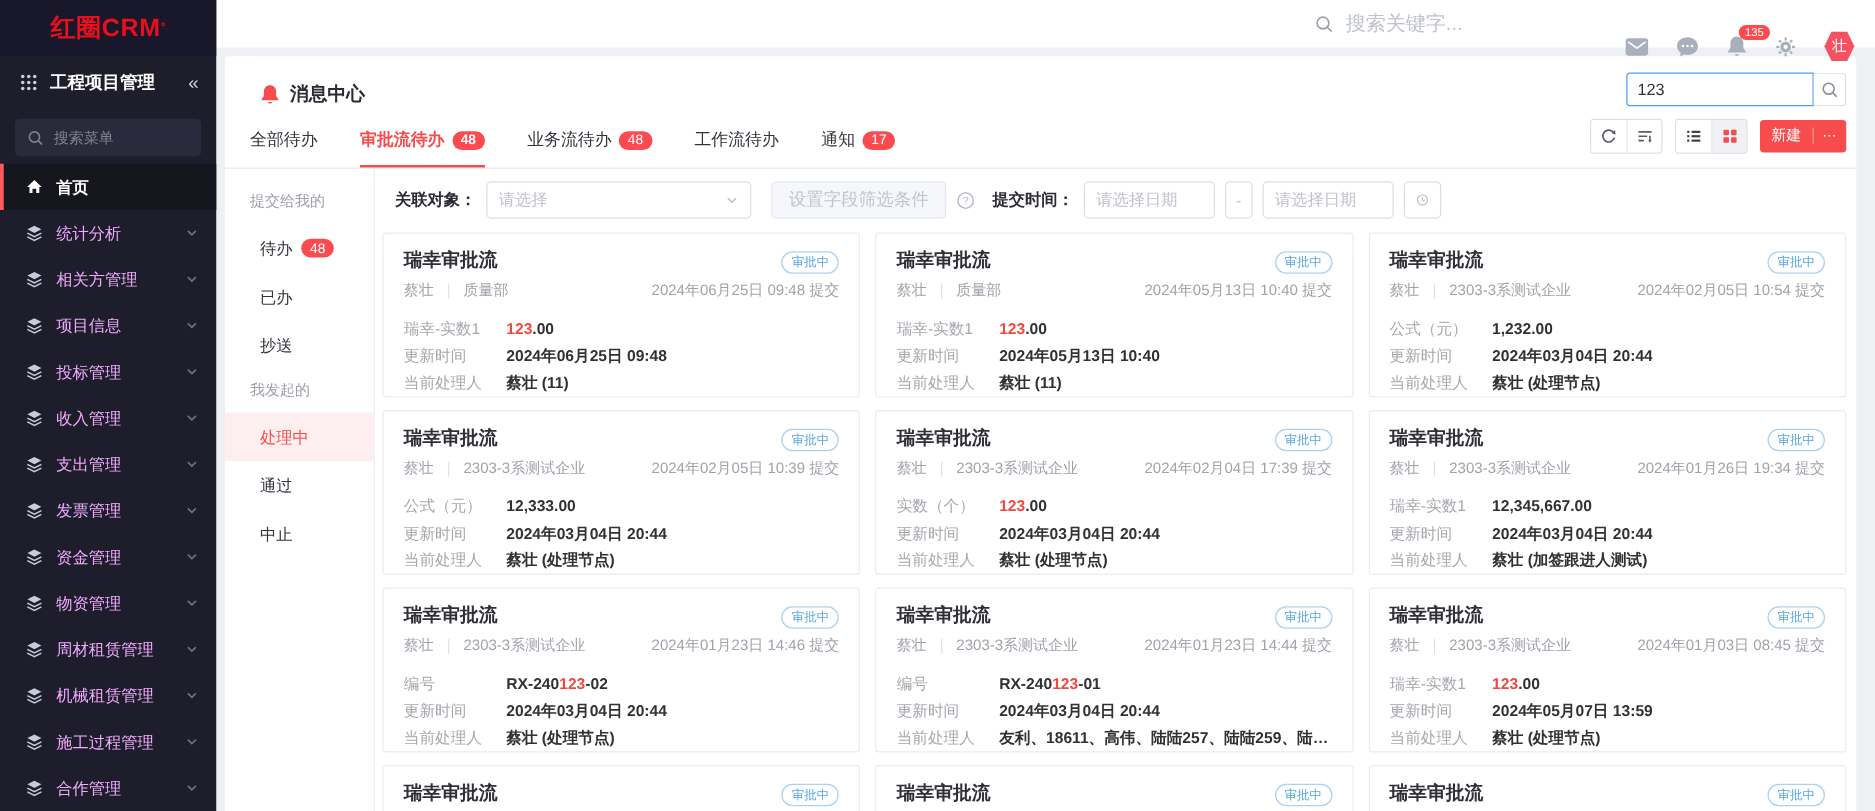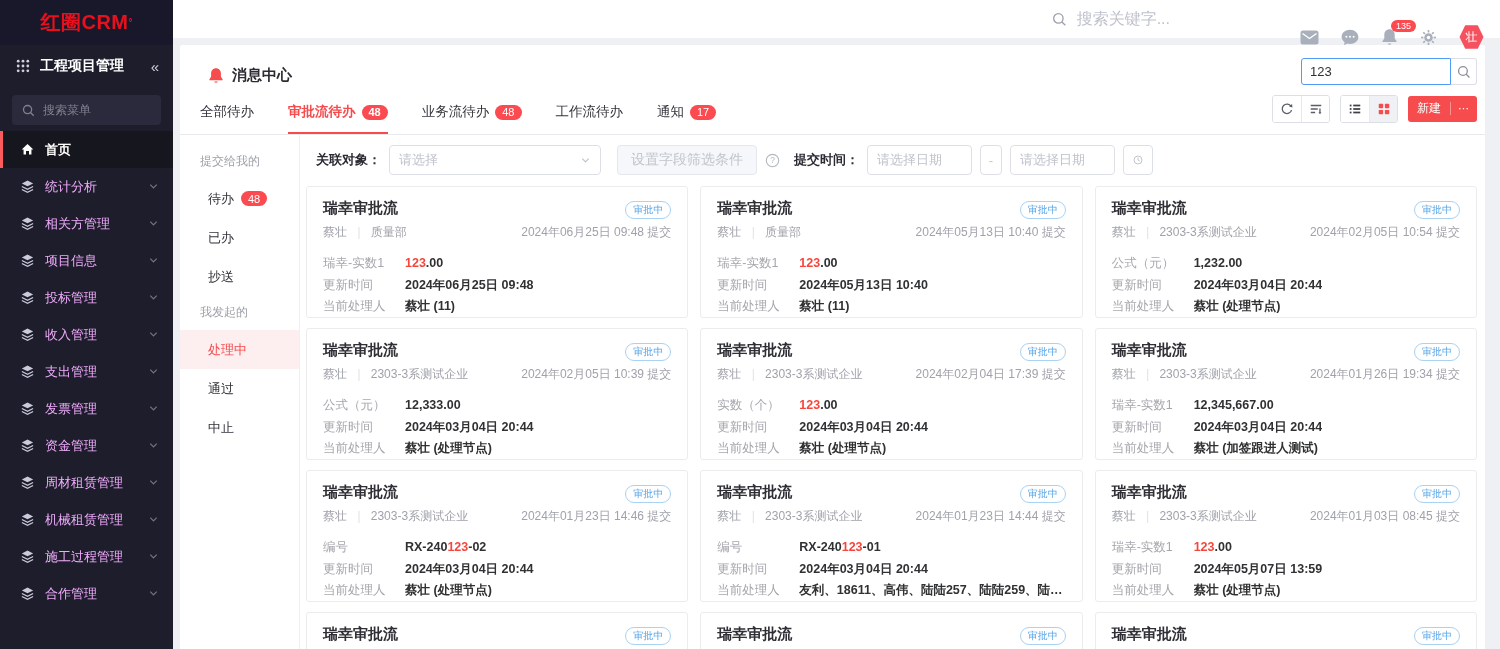--- a/index.html
+++ b/index.html
@@ -250,20 +250,35 @@
     </span>
   </div>
         <div class="side-item">
     <span>
       <svg width="15" height="15" viewBox="0 0 16 16">
               <path d="M8 1.6 14 4.7 8 7.8 2 4.7z" fill="#c9cada"></path>
               <path d="M2 8l6 3.1L14 8" fill="none" stroke="#c9cada" stroke-width="1.3"></path>
               <path d="M2 11.2l6 3.1 6-3.1" fill="none" stroke="#c9cada" stroke-width="1.3"></path>
             </svg>
     </span>
+    <span class="lbl">物资管理</span>
+    <span class="chev">
+      <svg width="11" height="11" viewBox="0 0 12 12">
+              <polyline points="2.5,4 6,7.5 9.5,4" fill="none" stroke="#8f8fa4" stroke-width="1.4"></polyline>
+            </svg>
+    </span>
+  </div>
+        <div class="side-item">
+    <span>
+      <svg width="15" height="15" viewBox="0 0 16 16">
+              <path d="M8 1.6 14 4.7 8 7.8 2 4.7z" fill="#c9cada"></path>
+              <path d="M2 8l6 3.1L14 8" fill="none" stroke="#c9cada" stroke-width="1.3"></path>
+              <path d="M2 11.2l6 3.1 6-3.1" fill="none" stroke="#c9cada" stroke-width="1.3"></path>
+            </svg>
+    </span>
     <span class="lbl">周材租赁管理</span>
     <span class="chev">
       <svg width="11" height="11" viewBox="0 0 12 12">
               <polyline points="2.5,4 6,7.5 9.5,4" fill="none" stroke="#8f8fa4" stroke-width="1.4"></polyline>
             </svg>
     </span>
   </div>
         <div class="side-item">
     <span>
       <svg width="15" height="15" viewBox="0 0 16 16">

